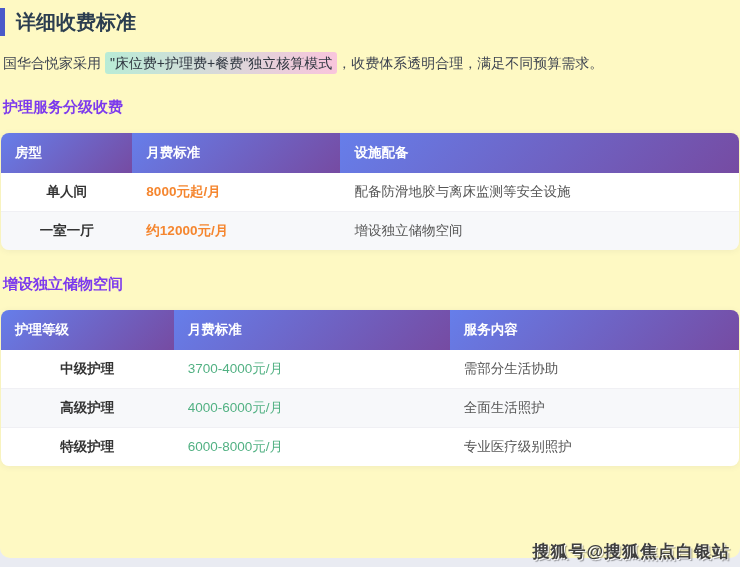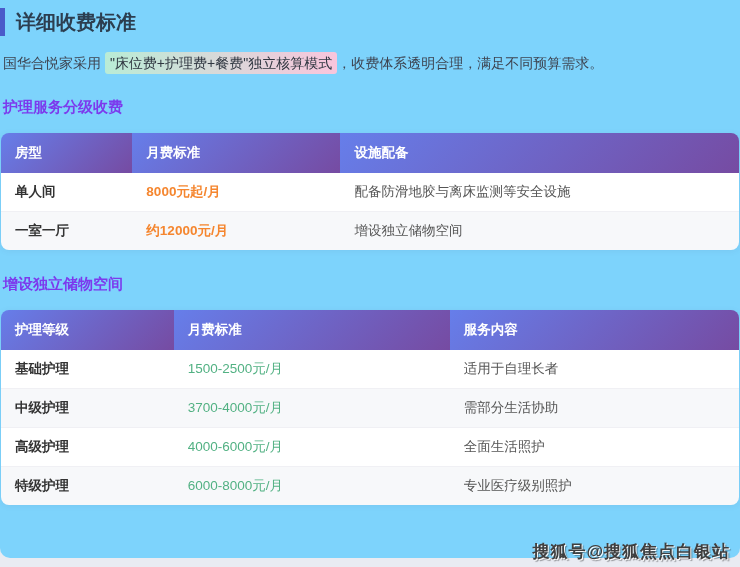--- a/index.html
+++ b/index.html
@@ -7,21 +7,21 @@
     width: 740px;
     height: 567px;
     background: #e9ebf2;
     font-family: "Liberation Sans", "DejaVu Sans", sans-serif;
     overflow: hidden;
   }
   .card {
     position: relative;
     width: 740px;
     height: 558px;
-    background: #7dd3fc;
+    background: #fef9c3;
     border-radius: 0 0 10px 10px;
     box-sizing: border-box;
     padding: 6px 9px 0 0;
     overflow: hidden;
   }
   
   .page-title {
     margin: 2px 0 0 0;
     border-left: 5px solid #4a5ac9;
     padding-left: 11px;
@@ -72,21 +72,21 @@
   }
   td {
     font-size: 13.5px;
     padding: 11px 14px;
     line-height: 16px;
     border-bottom: 1px solid #f0f0f4;
     background: #ffffff;
   }
   tbody tr:nth-child(even) td { background: #f7f8fa; }
   tbody tr:last-child td { border-bottom: none; }
-  .c-type { font-weight: bold; color: #333333; }
+  .c-type { font-weight: bold; color: #333333; text-align: center; }
   .c-price.orange { font-weight: bold; color: #f5862f; }
   .c-price.green { color: #52b183; }
   .c-desc { color: #555555; }
   
   .watermark {
     position: absolute;
     right: 10px;
     bottom: 4px;
     font-size: 17px;
     font-weight: bold;
@@ -144,25 +144,20 @@
     </colgroup>
     <thead>
       <tr>
         <th>护理等级</th>
         <th>月费标准</th>
         <th>服务内容</th>
       </tr>
     </thead>
     <tbody>
       <tr>
-        <td class="c-type">基础护理</td>
-        <td class="c-price green">1500-2500元/月</td>
-        <td class="c-desc">适用于自理长者</td>
-      </tr>
-      <tr>
         <td class="c-type">中级护理</td>
         <td class="c-price green">3700-4000元/月</td>
         <td class="c-desc">需部分生活协助</td>
       </tr>
       <tr>
         <td class="c-type">高级护理</td>
         <td class="c-price green">4000-6000元/月</td>
         <td class="c-desc">全面生活照护</td>
       </tr>
       <tr>

